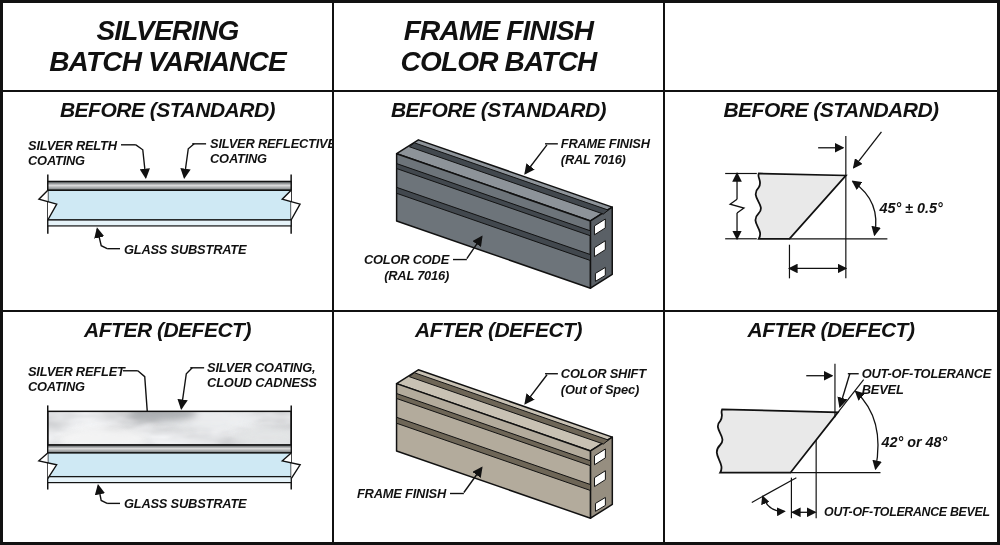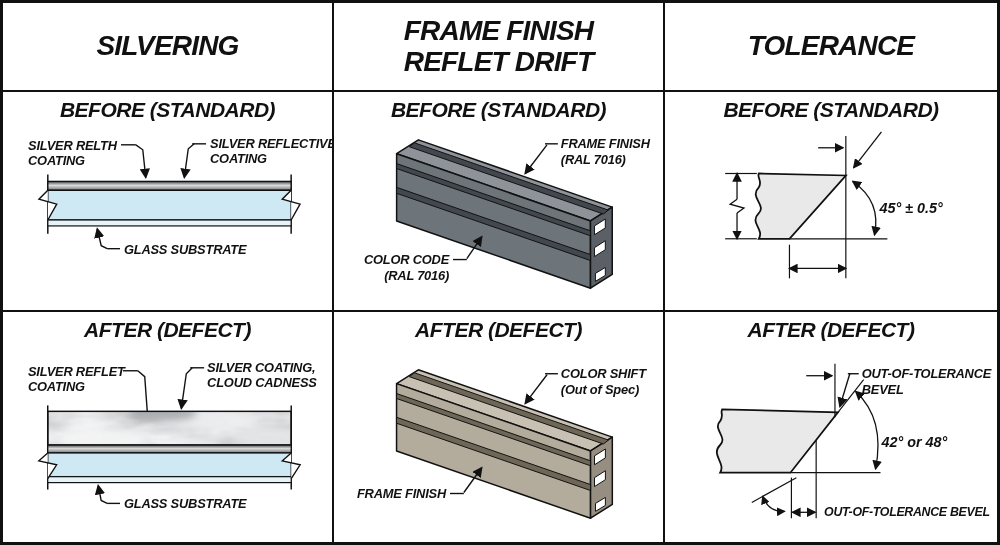--- a/index.html
+++ b/index.html
@@ -48,31 +48,31 @@
         <rect x="44" y="64" width="246" height="34"></rect>
       </clipPath>
   </defs>
 </svg>
 
 <div id="board">
 
   <div class="cell header-cell">
     <div class="col-title">
       <div>SILVERING</div>
+      <div>BATCH VARIANCE</div>
     </div>
   </div>
   <div class="cell header-cell">
     <div class="col-title">
       <div>FRAME FINISH</div>
-      <div>REFLET DRIFT</div>
+      <div>COLOR BATCH</div>
     </div>
   </div>
   <div class="cell header-cell last-col">
     <div class="col-title">
-      <div>TOLERANCE</div>
     </div>
   </div>
 
   <div class="cell diagram-cell">
     <div class="section-heading">BEFORE (STANDARD)</div>
     <svg class="diagram" viewBox="0 0 330 184">
       <text class="lbl" x="24" y="22">SILVER RELTH</text>
       <text class="lbl" x="24" y="37">COATING</text>
       <line class="ln" x1="118" y1="17" x2="133" y2="17" stroke-width="1.4"></line>
       <path class="ln" d="M133,17 L140,22 L143,50" stroke-width="1.4" marker-end="url(#arr)"></path>

